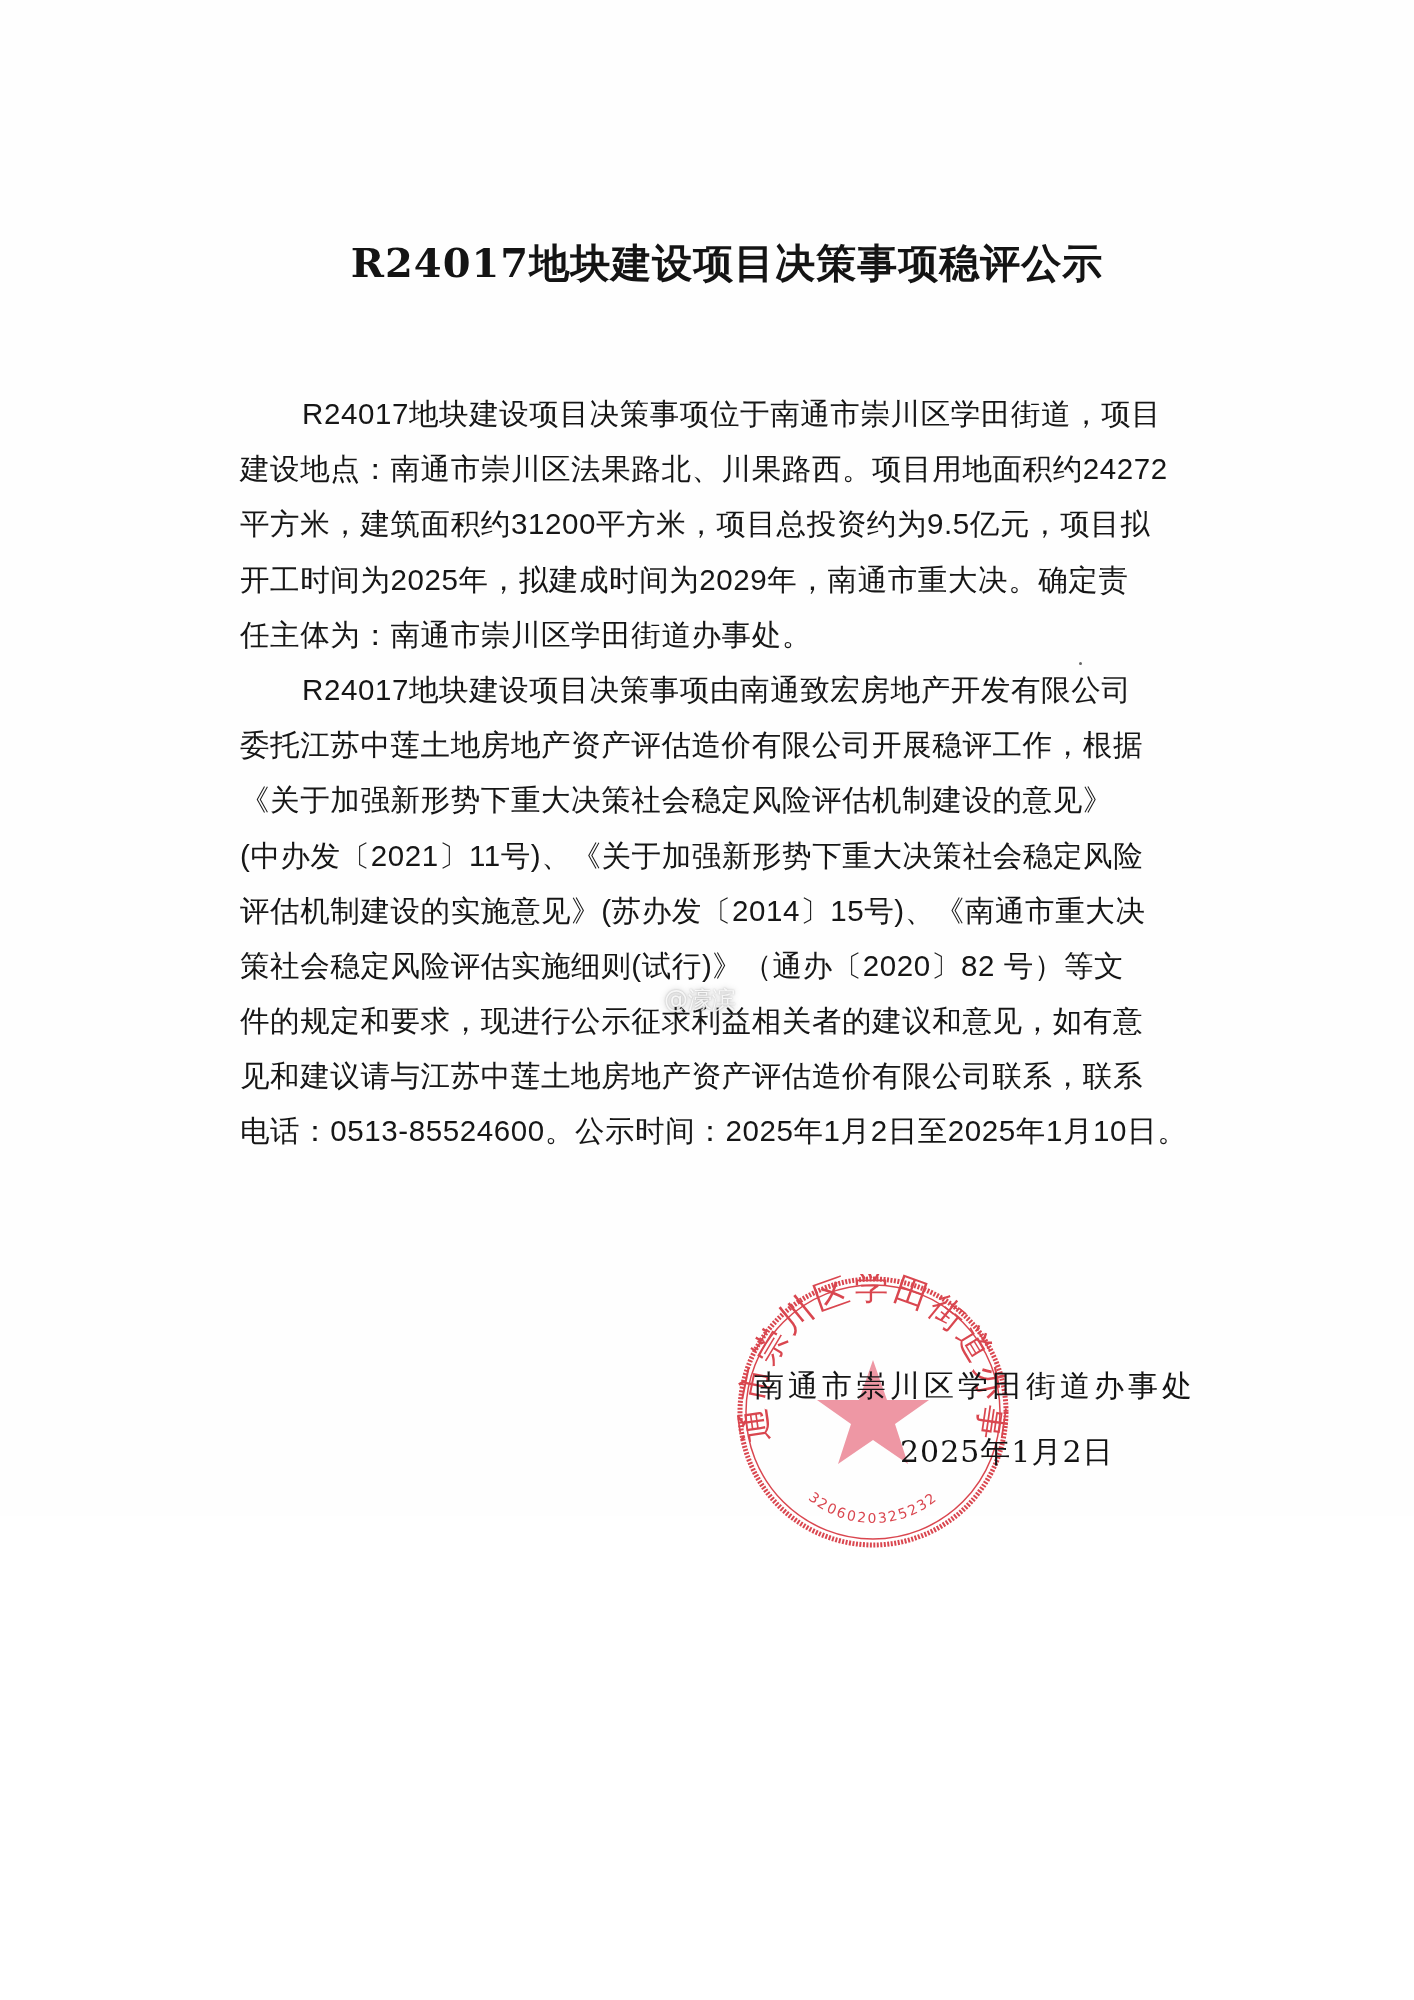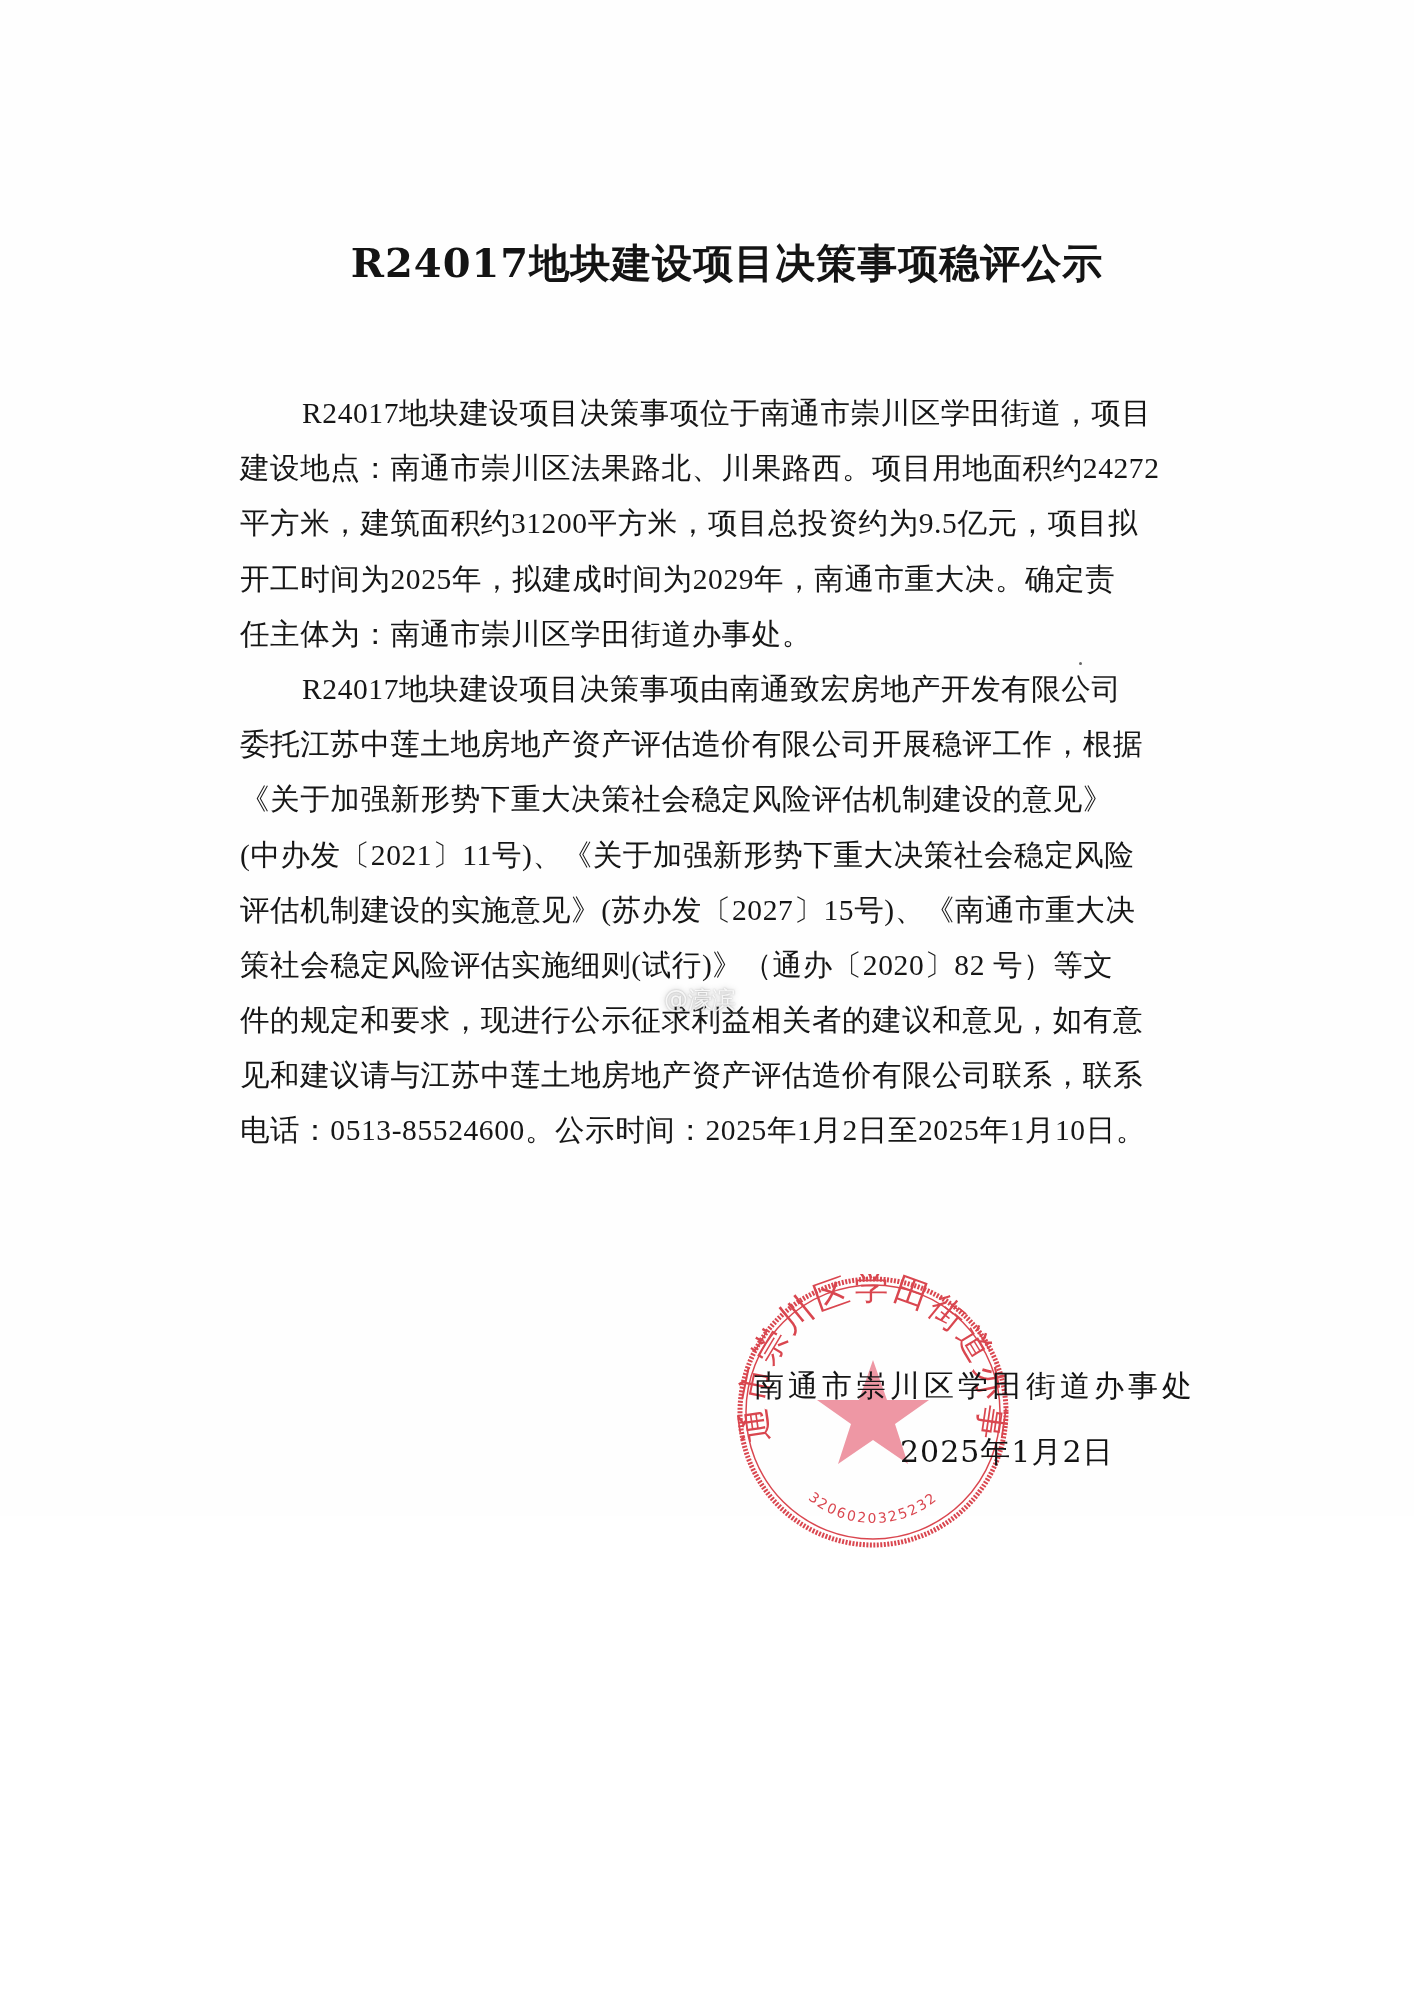--- a/index.html
+++ b/index.html
@@ -35,21 +35,21 @@
     }
     .body-text {
       position: absolute;
       left: 240px;
       width: 936px;
       top: 386px;
       font-size: 29.5px;
       line-height: 55.2px;
       color: #161616;
       text-align: justify;
-      font-family: Liberation Serif, serif;
+      font-family: Liberation Sans, sans-serif;
     }
     .line {
       display: block;
       white-space: nowrap;
       height: 55.2px;
       letter-spacing: 0.6px;
     }
     .indent { padding-left: 62px; }
 
     .seal {
@@ -112,21 +112,21 @@
     <span class="line indent">R24017地块建设项目决策事项位于南通市崇川区学田街道，项目</span>
     <span class="line">建设地点：南通市崇川区法果路北、川果路西。项目用地面积约24272</span>
     <span class="line">平方米，建筑面积约31200平方米，项目总投资约为9.5亿元，项目拟</span>
     <span class="line">开工时间为2025年，拟建成时间为2029年，南通市重大决。确定责</span>
     <span class="line">任主体为：南通市崇川区学田街道办事处。</span>
 
     <span class="line indent">R24017地块建设项目决策事项由南通致宏房地产开发有限公司</span>
     <span class="line">委托江苏中莲土地房地产资产评估造价有限公司开展稳评工作，根据</span>
     <span class="line">《关于加强新形势下重大决策社会稳定风险评估机制建设的意见》</span>
     <span class="line">(中办发〔2021〕11号)、《关于加强新形势下重大决策社会稳定风险</span>
-    <span class="line">评估机制建设的实施意见》(苏办发〔2027〕15号)、《南通市重大决</span>
+    <span class="line">评估机制建设的实施意见》(苏办发〔2014〕15号)、《南通市重大决</span>
     <span class="line">策社会稳定风险评估实施细则(试行)》（通办〔2020〕82 号）等文</span>
     <span class="line">件的规定和要求，现进行公示征求利益相关者的建议和意见，如有意</span>
     <span class="line">见和建议请与江苏中莲土地房地产资产评估造价有限公司联系，联系</span>
     <span class="line">电话：0513-85524600。公示时间：2025年1月2日至2025年1月10日。</span>
   </div>
 
   <div class="watermark">@濠滨</div>
   <div class="speck"></div>
 
   <svg class="seal" viewBox="0 0 276 276" xmlns="http://www.w3.org/2000/svg">

